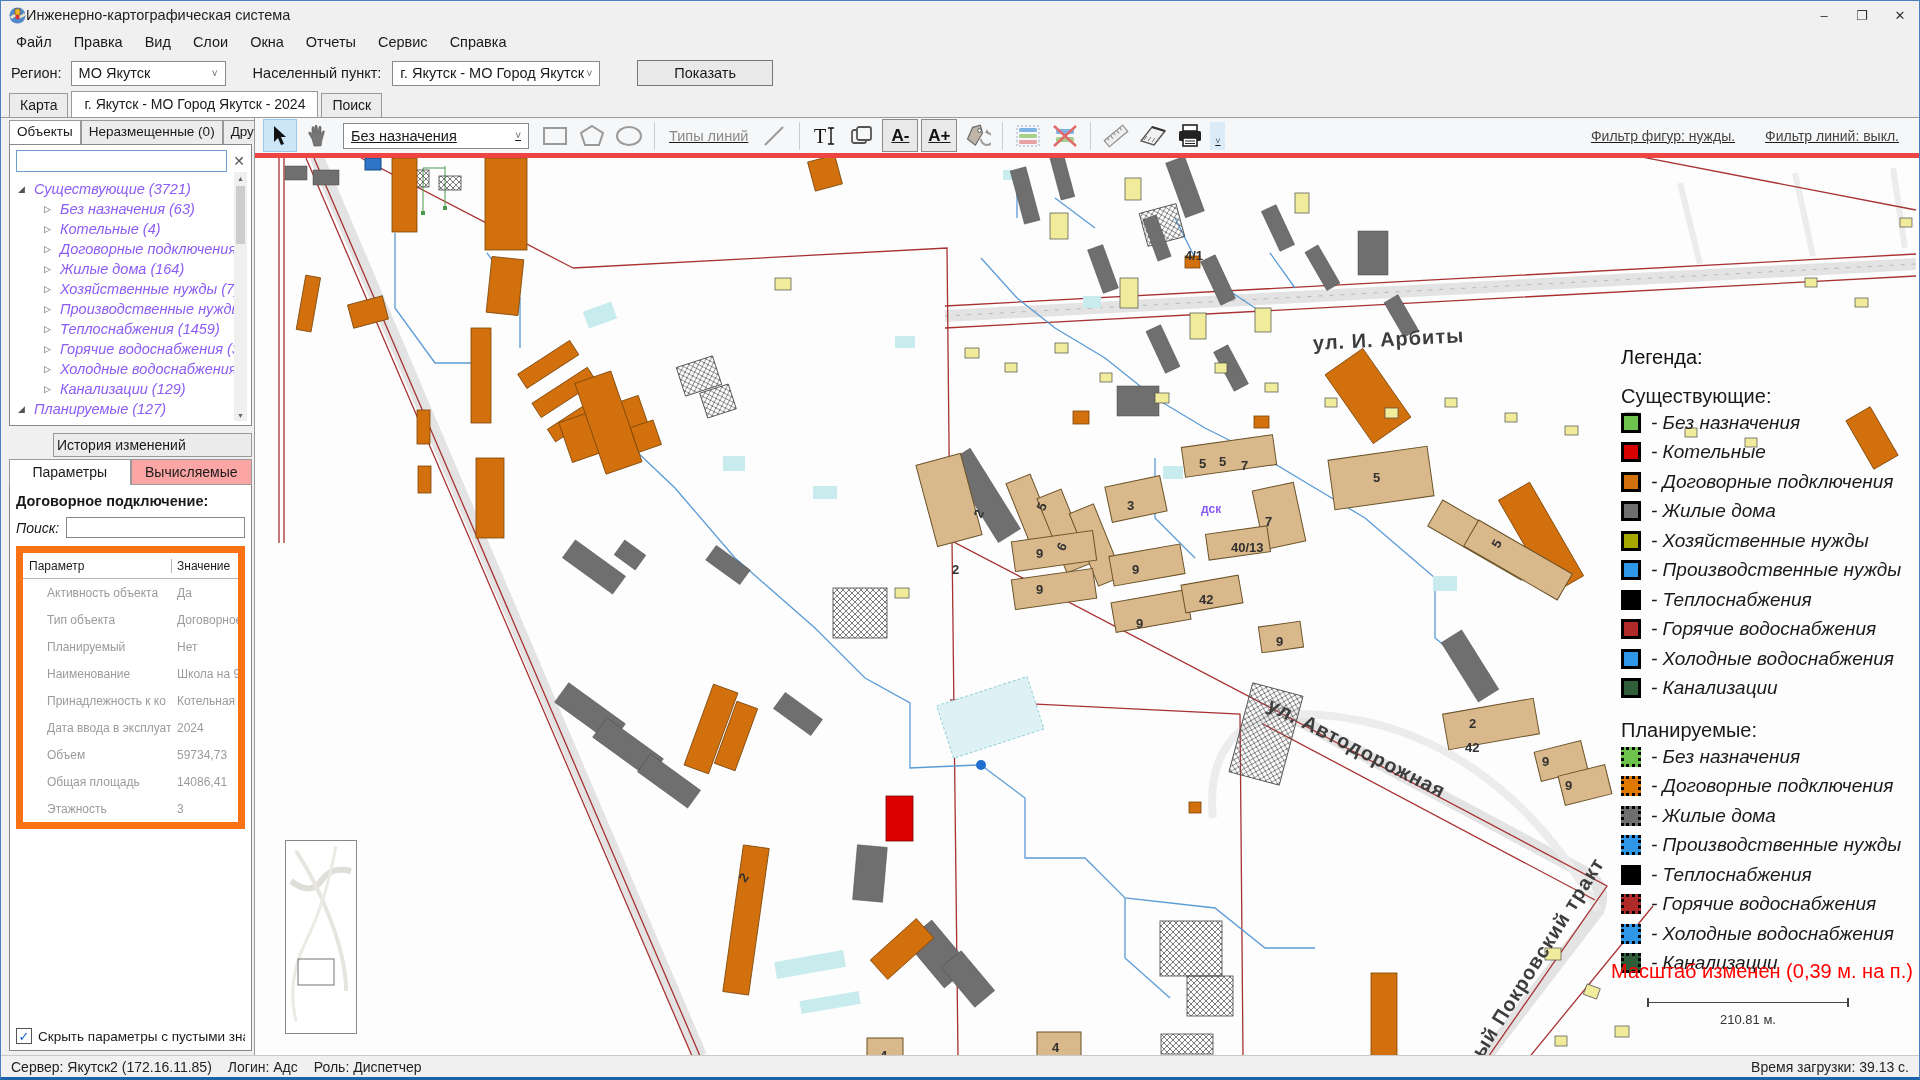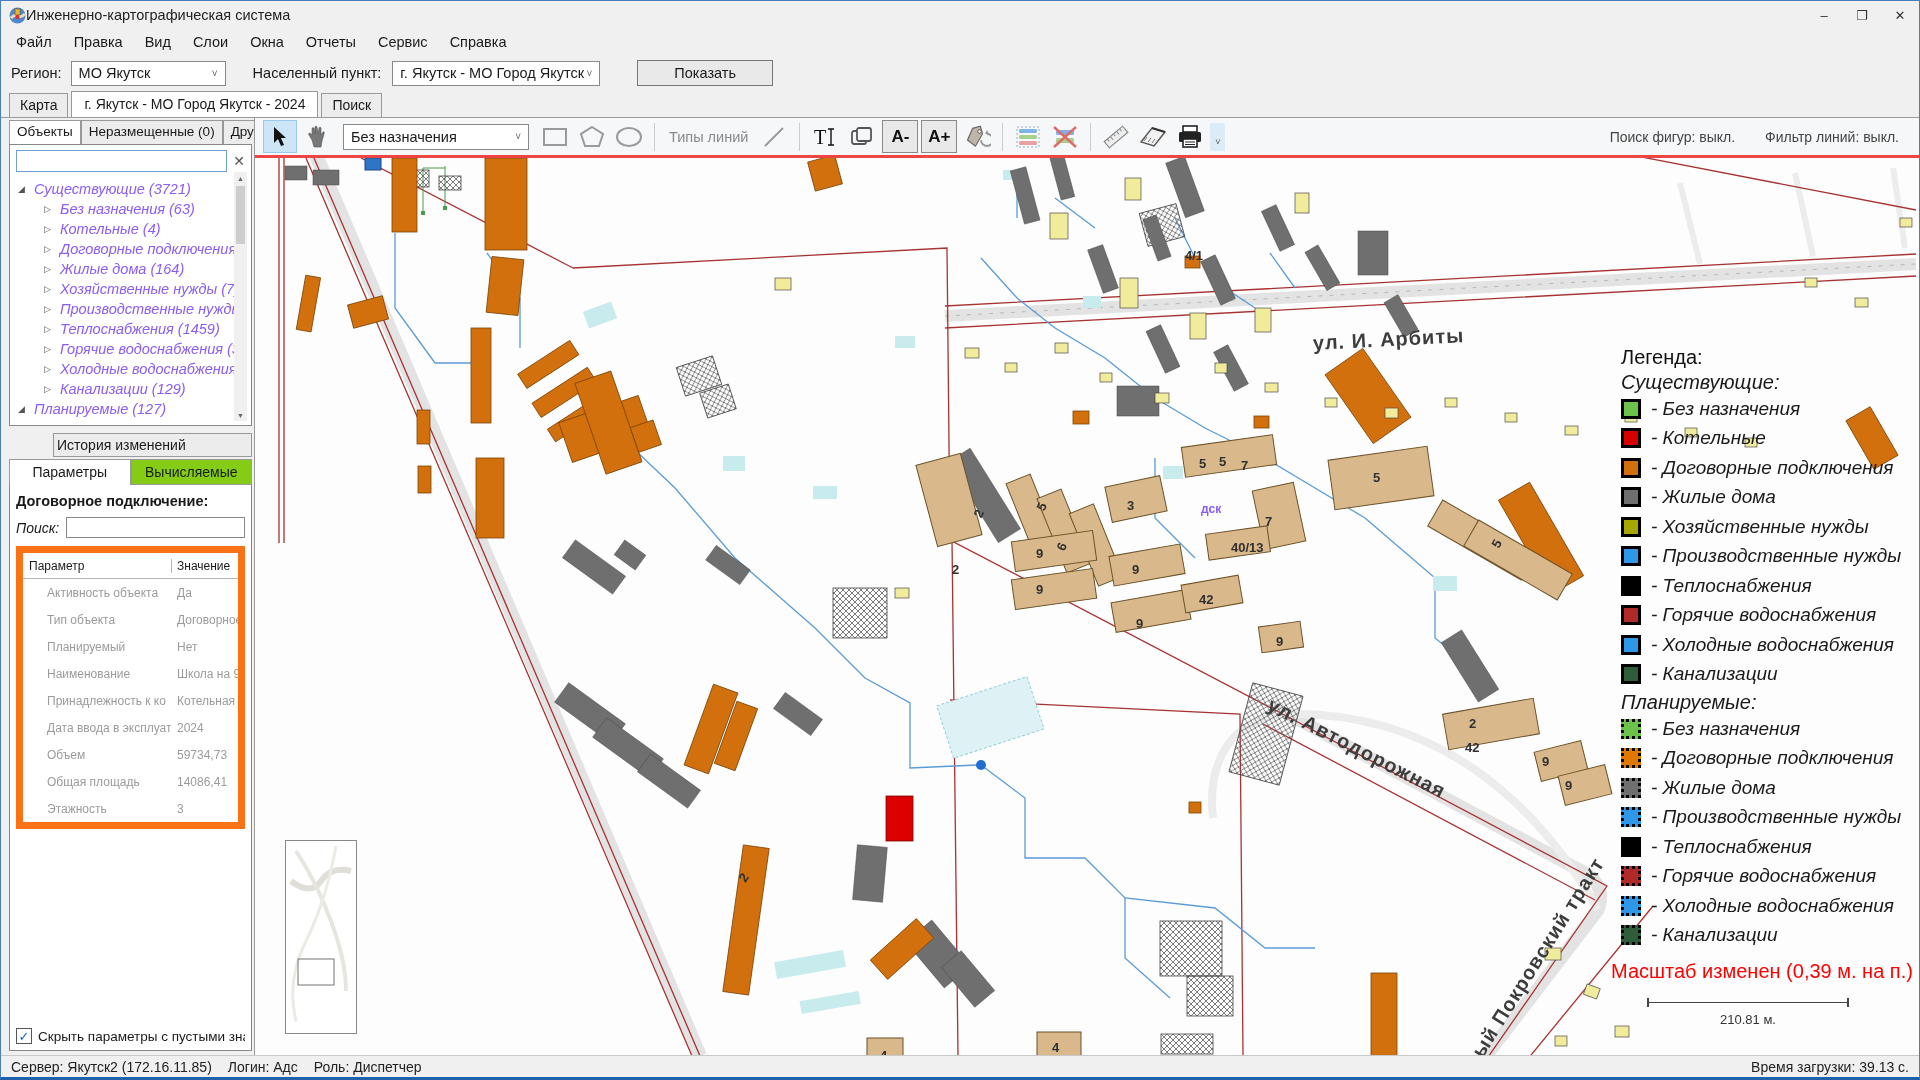--- a/index.html
+++ b/index.html
@@ -56,43 +56,43 @@
   .tl { font-style:italic; color:#8b5cf6; }
   .tree-scroll { position:absolute; right:0; top:0; bottom:0; width:13px; background:#f0f0f0;
                  display:flex; flex-direction:column; align-items:center; font-size:7px; color:#666; }
   .tree-thumb { width:9px; height:58px; background:#cdcdcd; margin-top:2px; }
   .tree-scroll .sarr { height:12px; display:flex; align-items:center; }
   .tree-scroll .sdown { margin-top:auto; }
 
   .history-tab { margin:7px 0 0 44px; border:1px solid #999; background:#ececec; 
                  padding:3px; font-size:14px; flex:none; }
   .ptabs { display:flex; margin-top:2px; flex:none; height:26px; }
-  .ptab { flex:1; border:1px solid #999; background:#84cc16; text-align:center; padding:4px; font-size:14px; }
+  .ptab { flex:1; border:1px solid #999; background:#fca5a5; text-align:center; padding:4px; font-size:14px; }
   .ptab.active { background:#fff; border-bottom:none; }
   .param-box { border:1px solid #888; border-top:none; background:#fff; flex:1; min-height:0;
                padding:8px 6px 6px; display:flex; flex-direction:column; }
   .param-header { font-weight:bold; font-size:14.5px; flex:none; }
   .param-search { display:flex; align-items:center; gap:7px; margin-top:8px; flex:none; }
   .param-search label { font-style:italic; font-size:14px; }
   .param-search input { flex:1; height:21px; border:1px solid #888; font-family:inherit; }
   .ptable { border:7px solid #f97316; margin-top:8px; flex:none; font-size:12px; }
   .phead { display:flex; border-bottom:1px solid #b5b5b5; height:26px; align-items:center; }
   .phead .pc1 { padding-left:6px; }  .phead .pc2 { border-left:1px solid #b5b5b5; padding-left:5px; }
   .pc1 { width:148px; flex:none; overflow:hidden; white-space:nowrap; }
   .pc2 { flex:1; overflow:hidden; white-space:nowrap; }
   .prow { display:flex; height:27px; align-items:center; color:#9b9b9b; }
   .prow .pc1 { padding-left:24px; } .prow .pc2 { padding-left:6px; }
   .hide-empty { margin-top:auto; display:flex; align-items:center; gap:6px; font-size:13.5px; flex:none; white-space:nowrap; overflow:hidden; }
   .cbx { width:16px; height:16px; border:1px solid #555; background:#fff; color:#1464c8; font-size:13px;
          display:flex; align-items:center; justify-content:center; flex:none; }
 
   
   .map-area { flex:1; display:flex; flex-direction:column; border-left:1px solid #9a9a9a; min-width:0; background:#fff; }
-  .map-toolbar { height:40px; background:#f6f7f8; border-bottom:3px solid #ef4444; display:flex;
-                 align-items:center; padding:0 8px; gap:3px; flex:none; }
+  .map-toolbar { height:40px; background:#f6f7f8; border-bottom:5px solid #ef4444; display:flex;
+                 align-items:center; padding:0 8px; gap:3px; flex:none;text-decoration:underline; }
   .tbtn { width:34px; height:33px; display:flex; align-items:center; justify-content:center; flex:none; }
   .tbtn.selected { background:#cde6f7; border:1px solid #9ac9ec; }
   .tbtn.framed { border:1px solid #8a8a8a; background:#e9e9e9; width:36px; }
   .tbtn svg { display:block; }
   .afont { font-weight:bold; font-size:17px; color:#111; }
   .tsep { width:1px; height:28px; background:#ccc; margin:0 5px; flex:none; }
   .tool-dd { width:186px; height:26px; margin:0 6px; }
   .gray-label { color:#8a8a8a; font-size:14.5px; margin:0 6px; white-space:nowrap; }
   .mini-dd { width:15px; height:28px; background:#dcebf8; display:flex; align-items:flex-end;
              justify-content:center; color:#555; font-size:9px; padding-bottom:4px; }
@@ -101,21 +101,21 @@
   .map-canvas { flex:1; position:relative; overflow:hidden; background:#fdfdfd; }
   .map-canvas > svg { position:absolute; left:0; top:0; }
 
   .overlay { position:absolute; left:0; top:0; width:100%; height:100%; pointer-events:none;font-weight:bold; }
   .bnum { position:absolute; font-size:13px; color:#303030; transform-origin:center; white-space:nowrap; }
   .street { position:absolute; font-size:20px; color:#3d3d3d; transform-origin:left center; white-space:nowrap; letter-spacing:1px; }
   .dsk { position:absolute; left:946px; top:344px; color:#8b5cf6; font-size:12px; font-weight:bold; }
 
   .legend { position:absolute; left:1366px; top:188px; width:294px; }
   .legend-title { font-size:20px; color:#111; }
-  .legend-sub { font-size:20px; font-style:italic; margin-top:2px; }
+  .legend-sub { font-size:20px; margin-top:16px; }
   .litem { display:flex; align-items:center; gap:10px; height:29.5px; font-size:19px; font-style:italic; }
   .lsw { width:20px; height:20px; border:3px solid #000; flex:none; }
   .lsw.dot { border-style:dotted; }
 
   .scale-changed { position:absolute; left:1356px; top:802px; color:#ff0000; font-size:20px; white-space:nowrap; }
   .scalebar { position:absolute; left:1392px; top:840px; width:202px; }
   .sb-line { height:9px; border-left:2px solid #444; border-right:2px solid #444; position:relative; }
   .sb-line::after { content:""; position:absolute; left:0; right:0; top:4px; border-top:1.5px solid #444; }
   .sb-label { text-align:center; font-size:13px; color:#333; margin-top:5px; }
 
@@ -419,21 +419,21 @@
               <rect x="7" y="2" width="14" height="6" fill="#fff" stroke="#222" stroke-width="1.6"></rect>
               <rect x="3" y="8" width="22" height="10" rx="1.5" fill="#222"></rect>
               <rect x="7" y="15" width="14" height="8" fill="#fff" stroke="#222" stroke-width="1.6"></rect>
               <path d="M9,18 h10 M9,20.5 h10" stroke="#222" stroke-width="1.2"></path>
             </svg>
         </div>
         <div class="mini-dd">
           <span>˅</span>
         </div>
         <div class="filter-status">
-          <span>Поиск фигур: выкл.</span>
+          <span>Фильтр фигур: нужды.</span>
           <span>Фильтр линий: выкл.</span>
         </div>
       </div>
 
       <div class="map-canvas">
         <svg width="1661" height="898" viewBox="0 0 1661 898">
           <defs>
             <pattern id="hatch" width="6" height="6" patternUnits="userSpaceOnUse">
               <path d="M0,6 L6,0 M0,0 L6,6" stroke="#5a5a5a" stroke-width="0.8"></path>
             </pattern>

